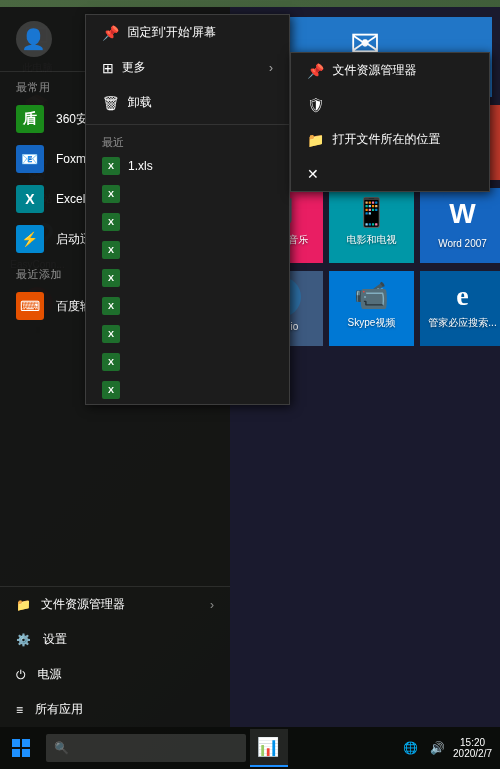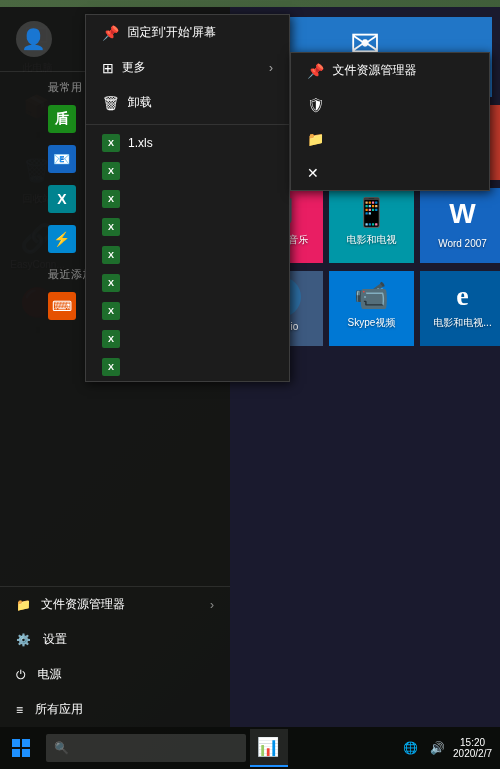--- a/index.html
+++ b/index.html
@@ -372,21 +372,20 @@
       padding: 6px 10px;
       font-size: 12px;
       color: #333;
       min-height: 60px;
     }
 
     
     .start-left-scroll {
       overflow-y: auto;
       flex: 1;
-      padding-left: 32px;
     }
     .start-left-scroll::-webkit-scrollbar {
       width: 4px;
     }
     .start-left-scroll::-webkit-scrollbar-thumb {
       background: rgba(255,255,255,0.2);
     }
 
     
     .watermark {
@@ -539,21 +538,21 @@
         <div class="tile tile-rstudio" style="width:85px; height:75px; display:flex; flex-direction:column; align-items:center; justify-content:center; gap:4px;">
           <div style="font-size:28px; color:white; font-weight:bold; background:#2c6ca0; width:40px; height:40px; display:flex; align-items:center; justify-content:center; border-radius:50%;">R</div>
           <div class="tile-label">RStudio</div>
         </div>
         <div class="tile tile-skype" style="width:85px; height:75px; display:flex; flex-direction:column; align-items:center; justify-content:center; gap:4px;">
           <div style="font-size:28px; color:white;">📹</div>
           <div class="tile-label">Skype视频</div>
         </div>
         <div class="tile tile-edge2" style="width:85px; height:75px; display:flex; flex-direction:column; align-items:center; justify-content:center; gap:4px;">
           <div style="font-size:28px; color:white; font-weight:bold; font-family:serif;">e</div>
-          <div class="tile-label">电影和电视...</div>
+          <div class="tile-label">管家必应搜索...</div>
         </div>
       </div>
 
     </div>
   </div>
 
   <div class="context-menu-overlay">
 
     <div class="context-menu" style="left:85px; top:14px; width:205px;">
       <div class="context-menu-item">
@@ -565,20 +564,21 @@
           <span style="font-size:14px;">⊞</span>
           <span>更多</span>
         </span>
         <span style="color:rgba(255,255,255,0.6);">›</span>
       </div>
       <div class="context-menu-item">
         <span style="font-size:14px;">🗑</span>
         <span>卸载</span>
       </div>
       <div class="context-menu-divider"></div>
+      <div class="context-submenu-section">最近</div>
       <div class="recent-file-item">
         <div class="excel-icon-small">X</div>
         <span>1.xls</span>
       </div>
       <div class="recent-file-item">
         <div class="excel-icon-small">X</div>
       </div>
       <div class="recent-file-item">
         <div class="excel-icon-small">X</div>
         <span></span>
@@ -612,20 +612,21 @@
     <div class="context-menu submenu-three" style="left:290px; top:52px; width:185px;">
       <div class="context-menu-item">
         <span style="font-size:14px;">📌</span>
         <span>文件资源管理器</span>
       </div>
       <div class="context-menu-item">
         <span style="font-size:14px;">🛡</span>
       </div>
       <div class="context-menu-item">
         <span style="font-size:14px;">📁</span>
+        <span>打开文件所在的位置</span>
       </div>
       <div class="context-menu-item">
         <span style="font-size:14px;">✕</span>
       </div>
     </div>
   </div>
 
   <div class="watermark">
     <span>百度必知网</span>
   </div>

